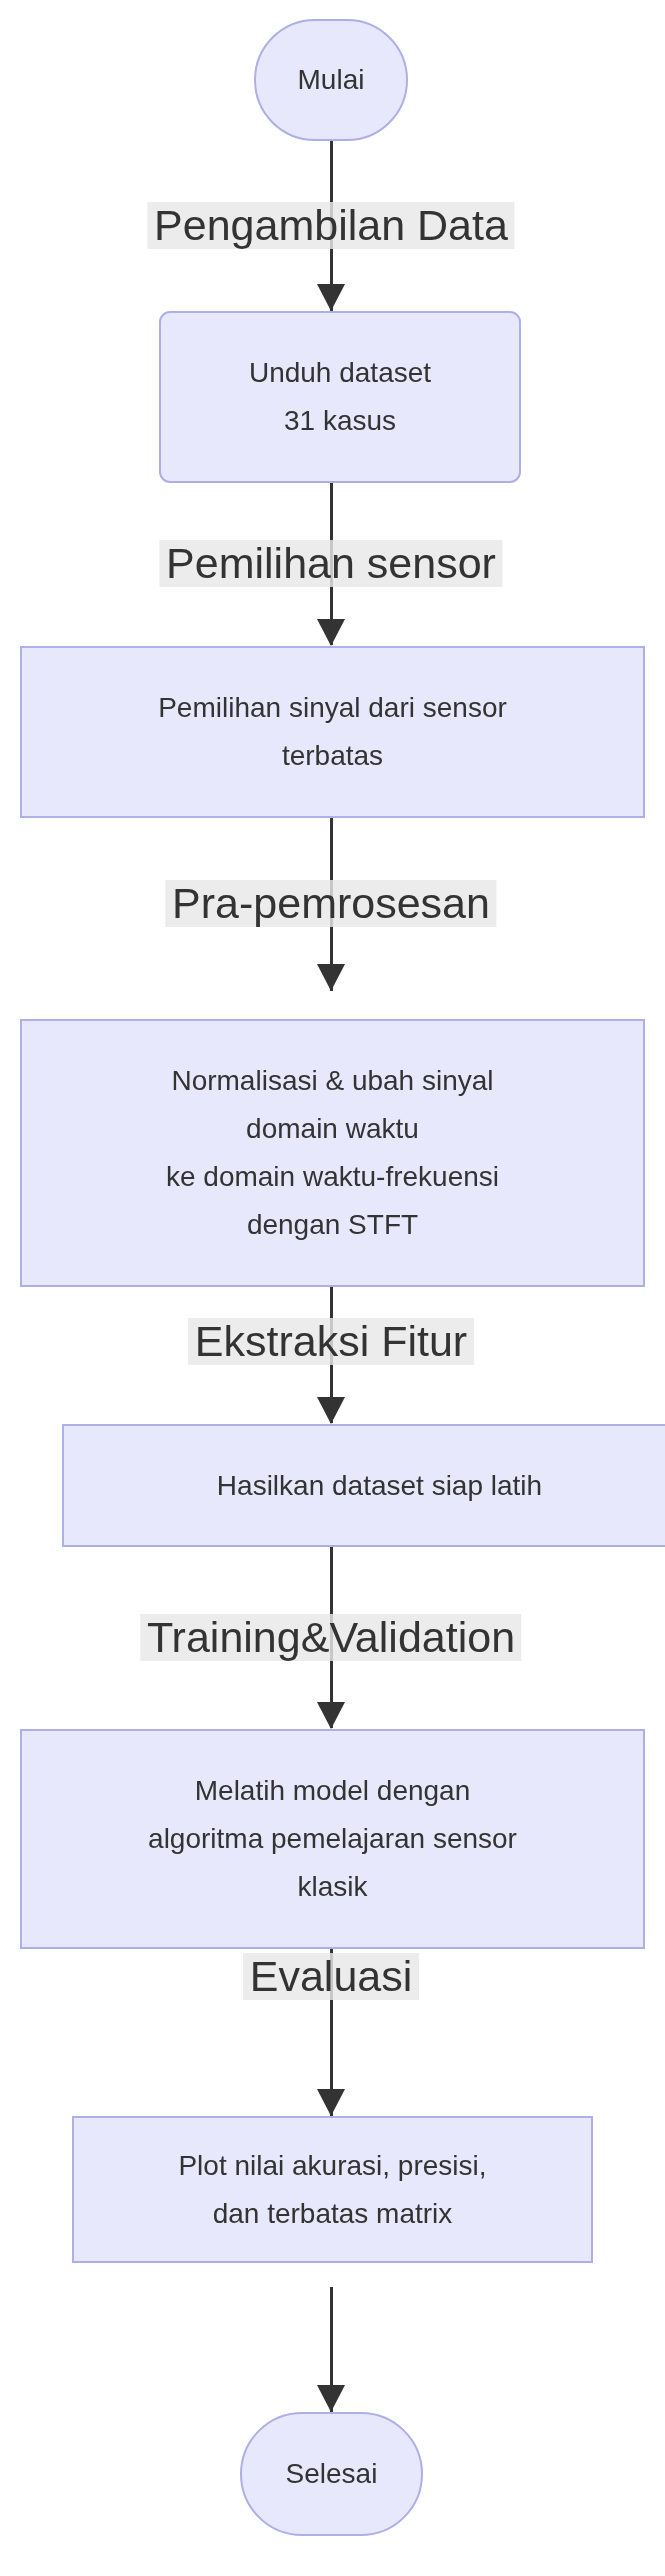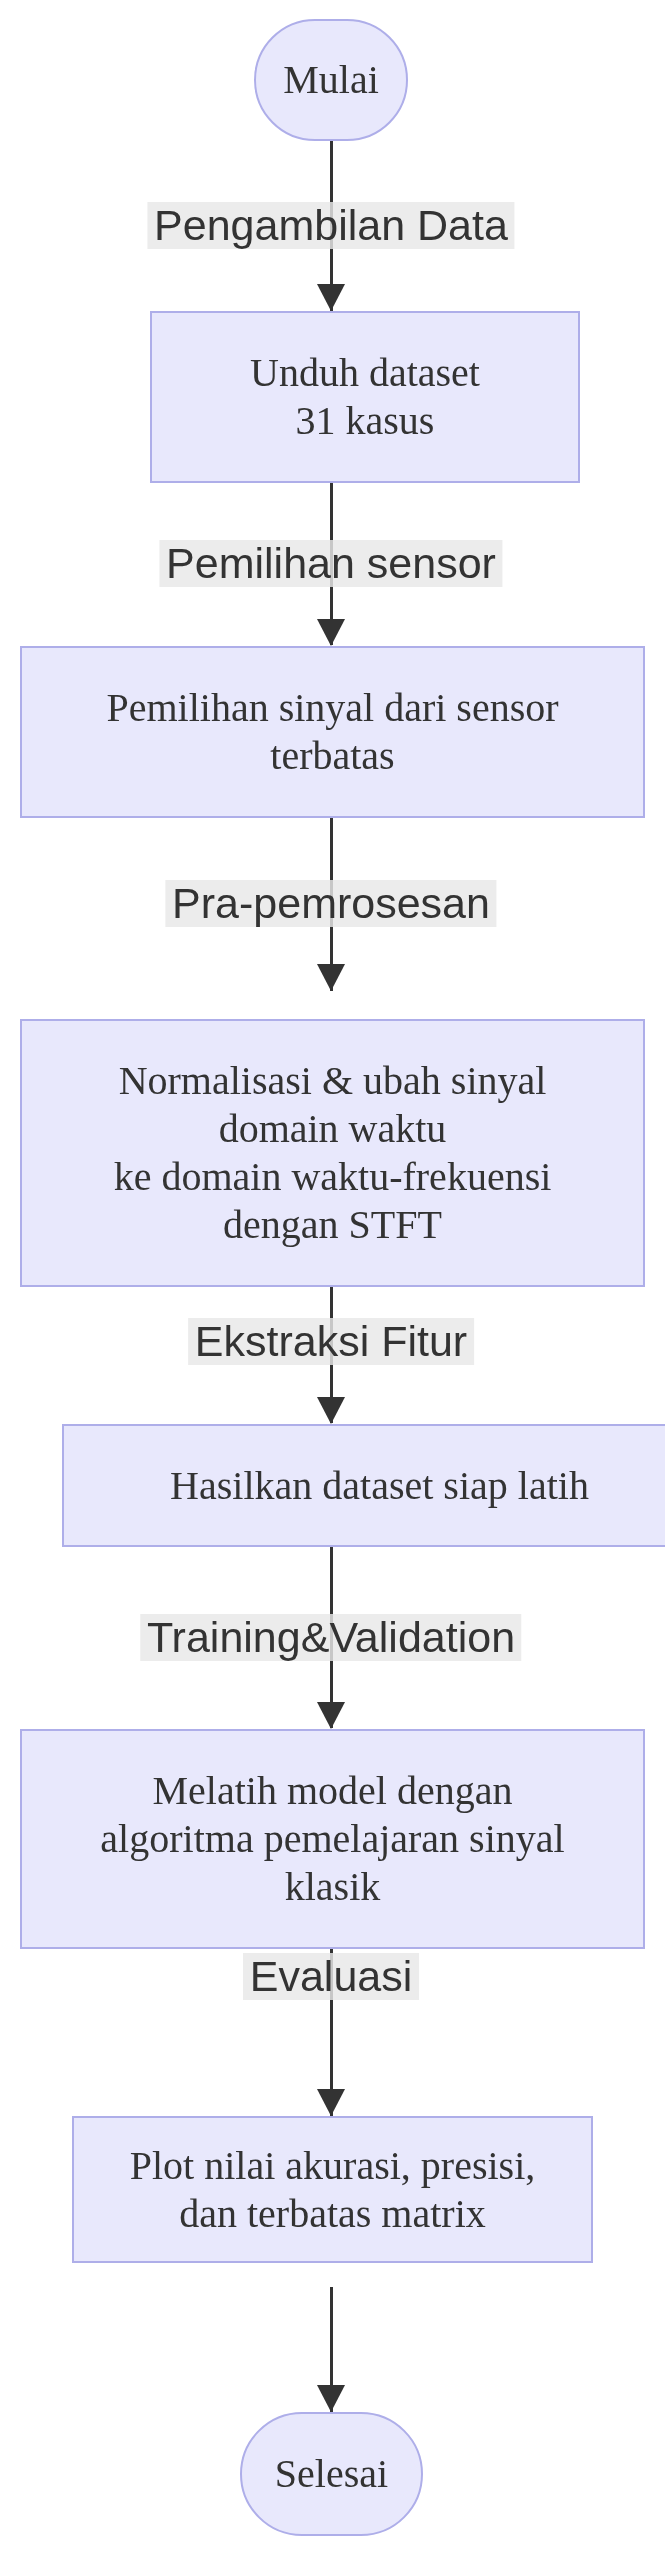--- a/index.html
+++ b/index.html
@@ -14,28 +14,27 @@
     background: #ffffff;
     font-family: "Liberation Sans", sans-serif;
     overflow: hidden;
   }
   .node {
     position: absolute;
     box-sizing: border-box;
     background: #e8e8fc;
     border: 2.7px solid #aeaee9;
     color: #333333;
-    font-size: 40px;
+    font-size: 28px;
     line-height: 48px;
     text-align: center;
     display: flex;
     flex-direction: column;
     align-items: center;
     justify-content: center;
-    font-family: Liberation Serif, serif;
   }
   .stadium {
     border-radius: 64px;
   }
   .edge-line {
     position: absolute;
     left: 330px;
     width: 2.7px;
     background: #333333;
   }
@@ -88,21 +87,21 @@
   <div class="edge-label" style="top:540px;">Pemilihan sensor</div>
   <div class="edge-label" style="top:880px;">Pra-pemrosesan</div>
   <div class="edge-label" style="top:1318px;">Ekstraksi Fitur</div>
   <div class="edge-label" style="top:1614px;">Training&amp;Validation</div>
   <div class="edge-label" style="top:1953px;">Evaluasi</div>
 
   <div class="node stadium" style="left:254px; top:19px; width:154px; height:122px;">
     <span class="line">Mulai</span>
   </div>
 
-  <div class="node" style="left:150px; top:311px; width:430px; height:172px;">
+  <div class="node" style="left:159px; top:311px; width:362px; height:172px;border-radius:11px;">
     <span class="line">Unduh dataset</span>
     <span class="line">31 kasus</span>
   </div>
 
   <div class="node" style="left:20px; top:646px; width:625px; height:172px;">
     <span class="line">Pemilihan sinyal dari sensor</span>
     <span class="line">terbatas</span>
   </div>
 
   <div class="node" style="left:20px; top:991px; width:625px; height:268px;margin-top:28px;">
@@ -111,21 +110,21 @@
     <span class="line">ke domain waktu-frekuensi</span>
     <span class="line">dengan STFT</span>
   </div>
 
   <div class="node" style="left:62px; top:1424px; width:635px; height:123px;">
     <span class="line">Hasilkan dataset siap latih</span>
   </div>
 
   <div class="node" style="left:20px; top:1729px; width:625px; height:220px;">
     <span class="line">Melatih model dengan</span>
-    <span class="line">algoritma pemelajaran sinyal</span>
+    <span class="line">algoritma pemelajaran sensor</span>
     <span class="line">klasik</span>
   </div>
 
   <div class="node" style="left:72px; top:2116px; width:521px; height:147px;">
     <span class="line">Plot nilai akurasi, presisi,</span>
     <span class="line">dan terbatas matrix</span>
   </div>
 
   <div class="node stadium" style="left:240px; top:2412px; width:183px; height:124px;">
     <span class="line">Selesai</span>

